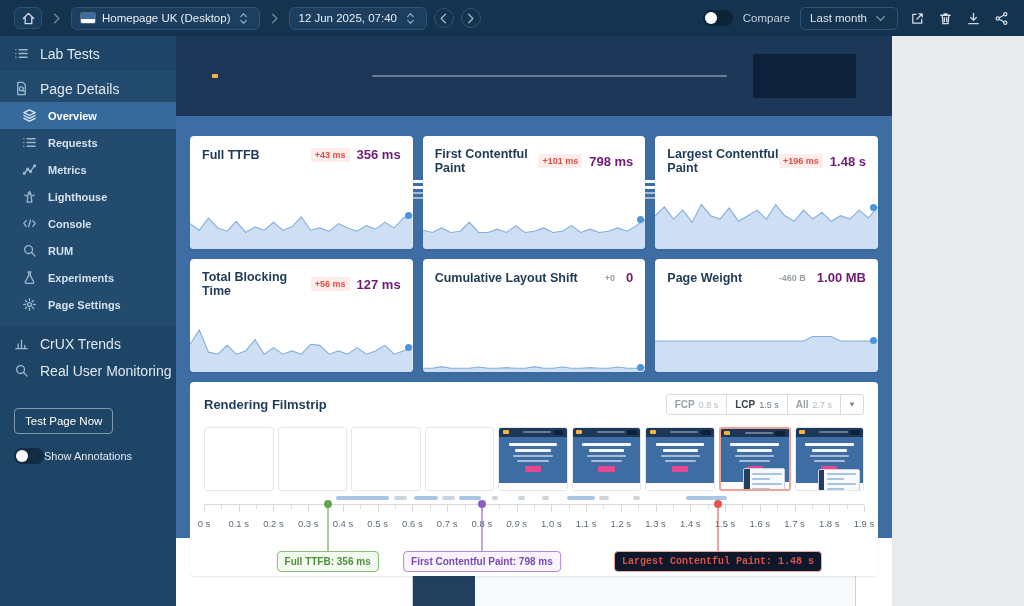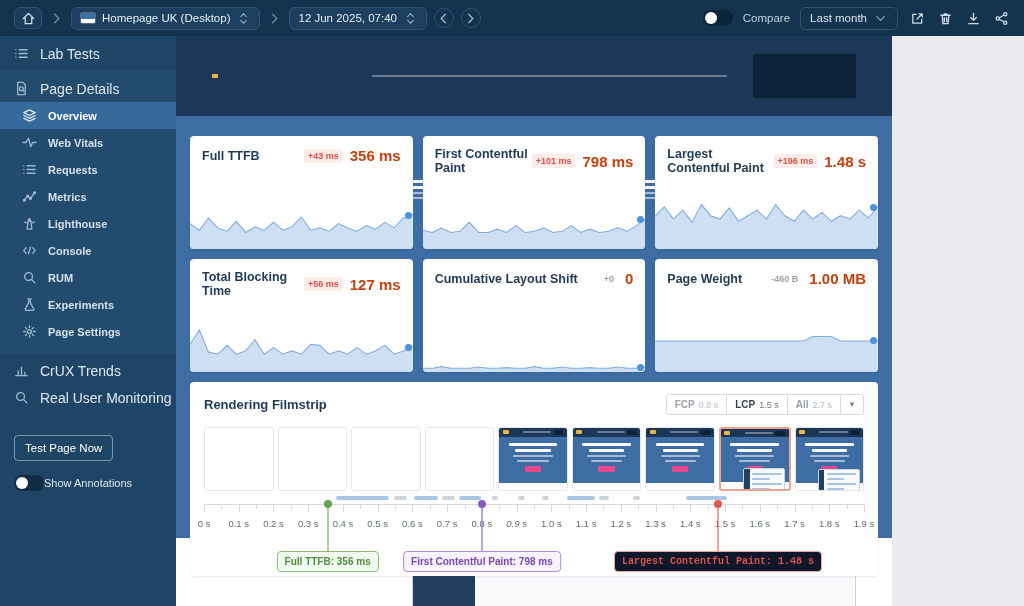--- a/index.html
+++ b/index.html
@@ -71,21 +71,21 @@
                background:conic-gradient(#ea4335 0 25%, #fbbc05 25% 50%, #34a853 50% 75%, #4285f4 75% 100%); position:relative; }
   .logo-crux::after { content:""; position:absolute; left:3px; top:1px; width:5px; height:5px; border-radius:50%; background:#fff; }
 
   .metric-grid { display:grid; grid-template-columns:1fr 1fr 1fr; gap:10px; margin-bottom:10px; }
   .metric-card { height:113px; position:relative; overflow:hidden; }
   .metric-head { display:flex; align-items:center; padding:11px 12px 0; }
   .metric-title { font-size:12.5px; font-weight:bold; color:#1e3a56; flex:1; }
   .delta { font-size:9px; font-weight:bold; border-radius:2px; padding:2px 4px; margin-right:7px; }
   .delta.red { color:#dd5147; background:#fdecea; }
   .delta.gray { color:#9aa1a8; background:transparent; }
-  .metric-value { font-size:15px; font-weight:bold; color:#c2410c; }
+  .metric-value { font-size:13px; font-weight:bold; color:#701a75; }
   .spark { position:absolute; left:0; right:0; bottom:0; height:62px; }
   .spark svg { width:100%; height:100%; display:block; }
   .spark .dot { position:absolute; right:1px; width:7px; height:7px; border-radius:50%; background:#4b93dd; }
 
   
   .filmstrip-card { height:194px; padding:12px 14px; position:relative; }
   .fs-head { display:flex; align-items:center; }
   .fs-title { font-size:13px; font-weight:bold; color:#1e3a56; flex:1; }
   .fs-seg { display:flex; border:1px solid #d8dbe0; border-radius:3px; overflow:hidden; font-size:10px; }
   .fs-seg .seg { padding:4px 8px; color:#9aa1a8; border-right:1px solid #d8dbe0; cursor:pointer; display:flex; gap:4px; align-items:center; }
@@ -257,28 +257,20 @@
             <span>Page Details</span>
           </div>
           <div class="sb-item child selected">
             <span class="sb-ic icon-svg">
               <svg width="15" height="15" viewBox="0 0 16 16" fill="none" stroke="currentColor" stroke-width="1.4" stroke-linecap="round" stroke-linejoin="round">
                 <path d="M8 2L14 5L8 8L2 5z"></path>
                 <path d="M2 8l6 3l6-3M2 11l6 3l6-3"></path>
               </svg>
             </span>
             <span>Overview</span>
-          </div>
-          <div class="sb-item child">
-            <span class="sb-ic icon-svg">
-              <svg width="15" height="15" viewBox="0 0 16 16" fill="none" stroke="currentColor" stroke-width="1.4" stroke-linecap="round" stroke-linejoin="round">
-                <path d="M1 8h3.2L7 3.5L9.3 12.5L11.3 8H15"></path>
-              </svg>
-            </span>
-            <span>Web Vitals</span>
           </div>
           <div class="sb-item child">
             <span class="sb-ic icon-svg">
               <svg width="15" height="15" viewBox="0 0 16 16" fill="none" stroke="currentColor" stroke-width="1.4" stroke-linecap="round" stroke-linejoin="round">
                 <path d="M2 4h.01M2 8h.01M2 12h.01M5.5 4H14M5.5 8H14M5.5 12H14"></path>
               </svg>
             </span>
             <span>Requests</span>
           </div>
           <div class="sb-item child">

